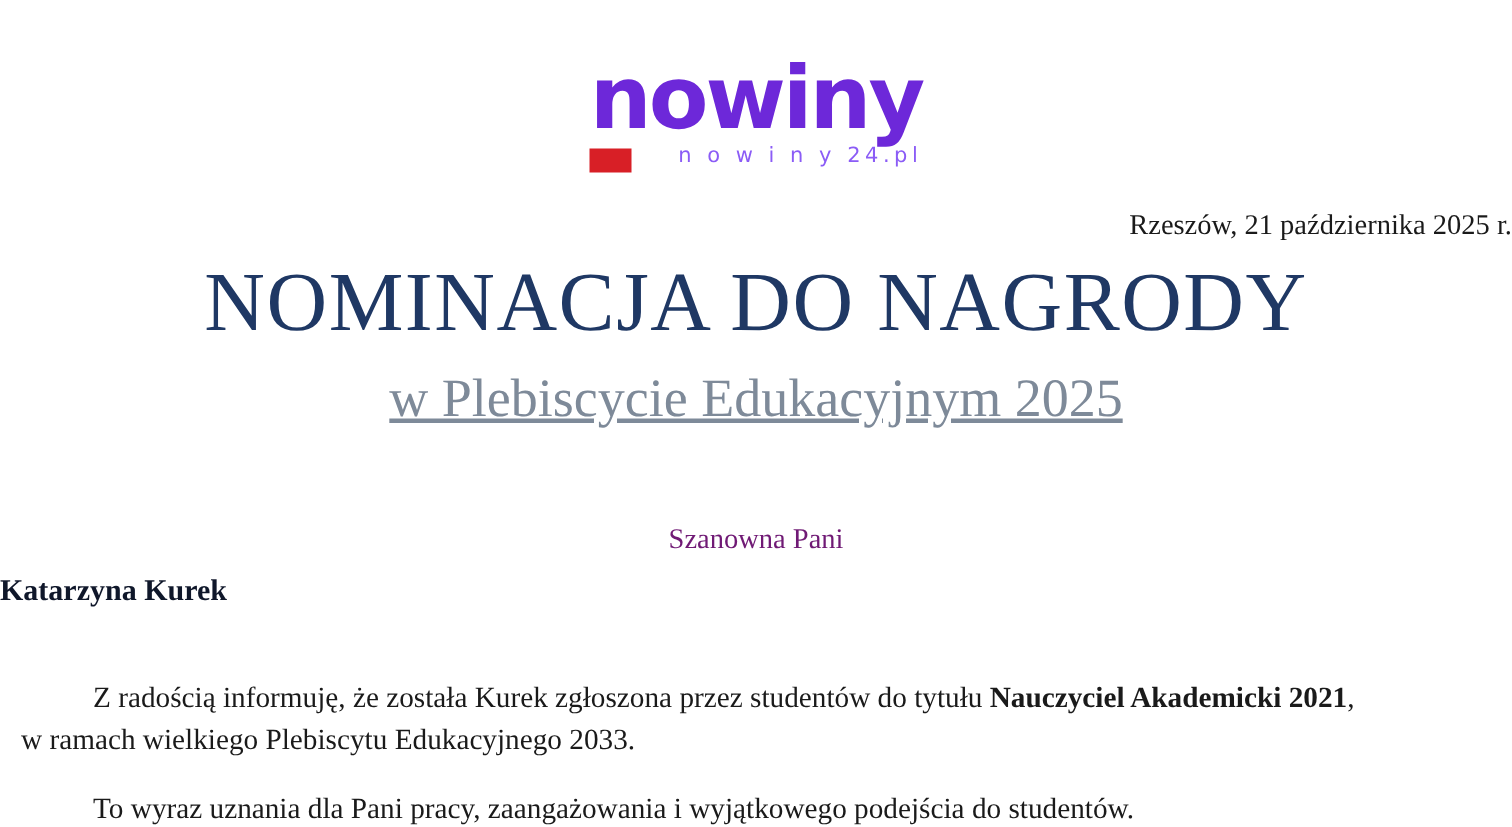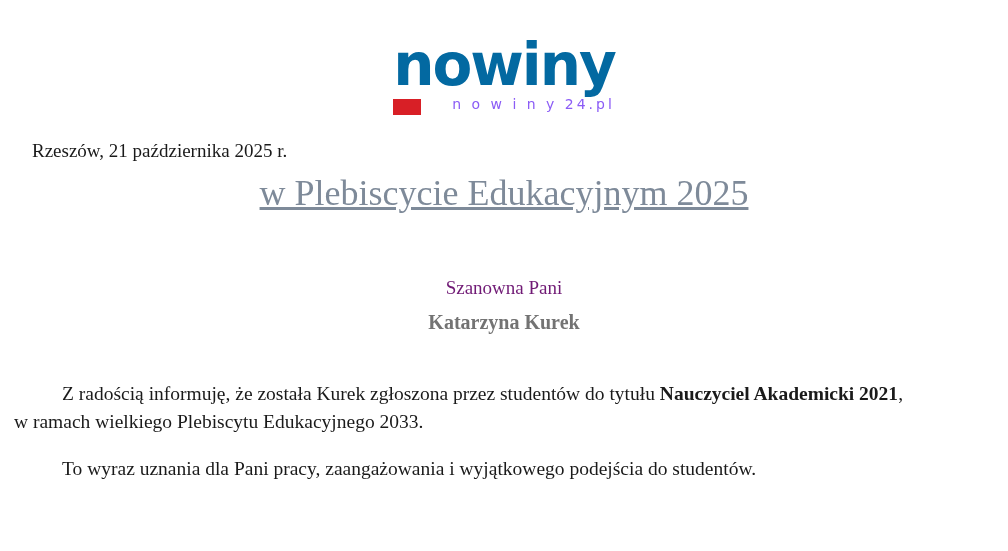--- a/index.html
+++ b/index.html
@@ -31,21 +31,21 @@
   .logo-wrap {
     display: inline-block;
     position: relative;
     line-height: 1;
   }
   .logo-main {
     font-family: "DejaVu Sans", sans-serif;
     font-weight: bold;
     font-size: 58px;
     letter-spacing: -2px;
-    color: #0369a1;
+    color: #6d28d9;
     line-height: 1;
     display: block;
   }
   .logo-sub-row {
     display: block;
     text-align: right;
     margin-top: 2px;
     height: 22px;
     position: relative;
   }
@@ -61,26 +61,25 @@
     font-family: "DejaVu Sans", sans-serif;
     font-size: 14px;
     letter-spacing: 3px;
     color: #8b5cf6;
     display: inline-block;
     padding-left: 34px;
   }
 
   
   .date-line {
-    text-align: left;
+    text-align: right;
     font-size: 19px;
     color: #1a1a1a;
     margin-top: 22px;
     font-family: "Liberation Serif", serif;
-    padding-left: 32px;
   }
 
   
   .title-main {
     text-align: center;
     font-family: "Liberation Serif", serif;
     font-size: 56px;
     letter-spacing: 1px;
     color: #1f3864;
     margin-top: 10px;
@@ -98,25 +97,24 @@
   }
 
   
   .salutation {
     text-align: center;
     font-size: 19px;
     margin-top: 62px;
     color: #701a75;
   }
   .recipient {
-    text-align: center;
     font-size: 20px;
     font-weight: bold;
     margin-top: 12px;
-    color: #737373;
+    color: #0f172a;
   }
 
   
   .body-text {
     margin: 46px 14px 0 14px;
     font-size: 19.5px;
     line-height: 1.45;
     text-align: justify;
     color: #1a1a1a;
   }
@@ -141,20 +139,21 @@
       <span class="logo-main">nowiny</span>
       <span class="logo-sub-row">
         <span class="logo-sub-bar"></span>
         <span class="logo-sub">n o w i n y  24.pl</span>
       </span>
     </div>
   </div>
 
   <div class="date-line">Rzeszów, 21 października 2025 r.</div>
 
+  <div class="title-main">NOMINACJA DO NAGRODY</div>
 
   <div class="title-sub">w Plebiscycie Edukacyjnym 2025</div>
 
   <div class="salutation">Szanowna Pani</div>
 
   <div class="recipient">Katarzyna Kurek</div>
 
   <div class="body-text">
     <p class="indent"><span>Z radością informuję, że została Kurek zgłoszona przez studentów do tytułu </span><span class="bold">Nauczyciel Akademicki 2021</span><span>,</span><br><span>w ramach wielkiego Plebiscytu Edukacyjnego 2033.</span></p>
     <p class="indent">To wyraz uznania dla Pani pracy, zaangażowania i wyjątkowego podejścia do studentów.</p>

